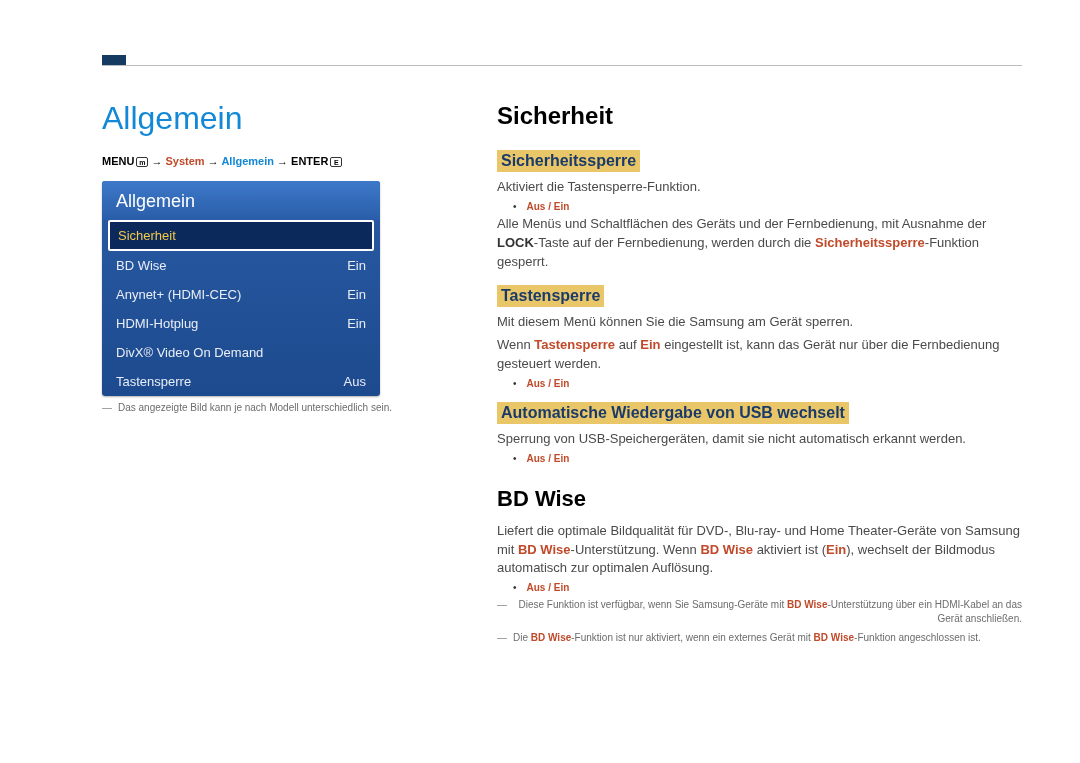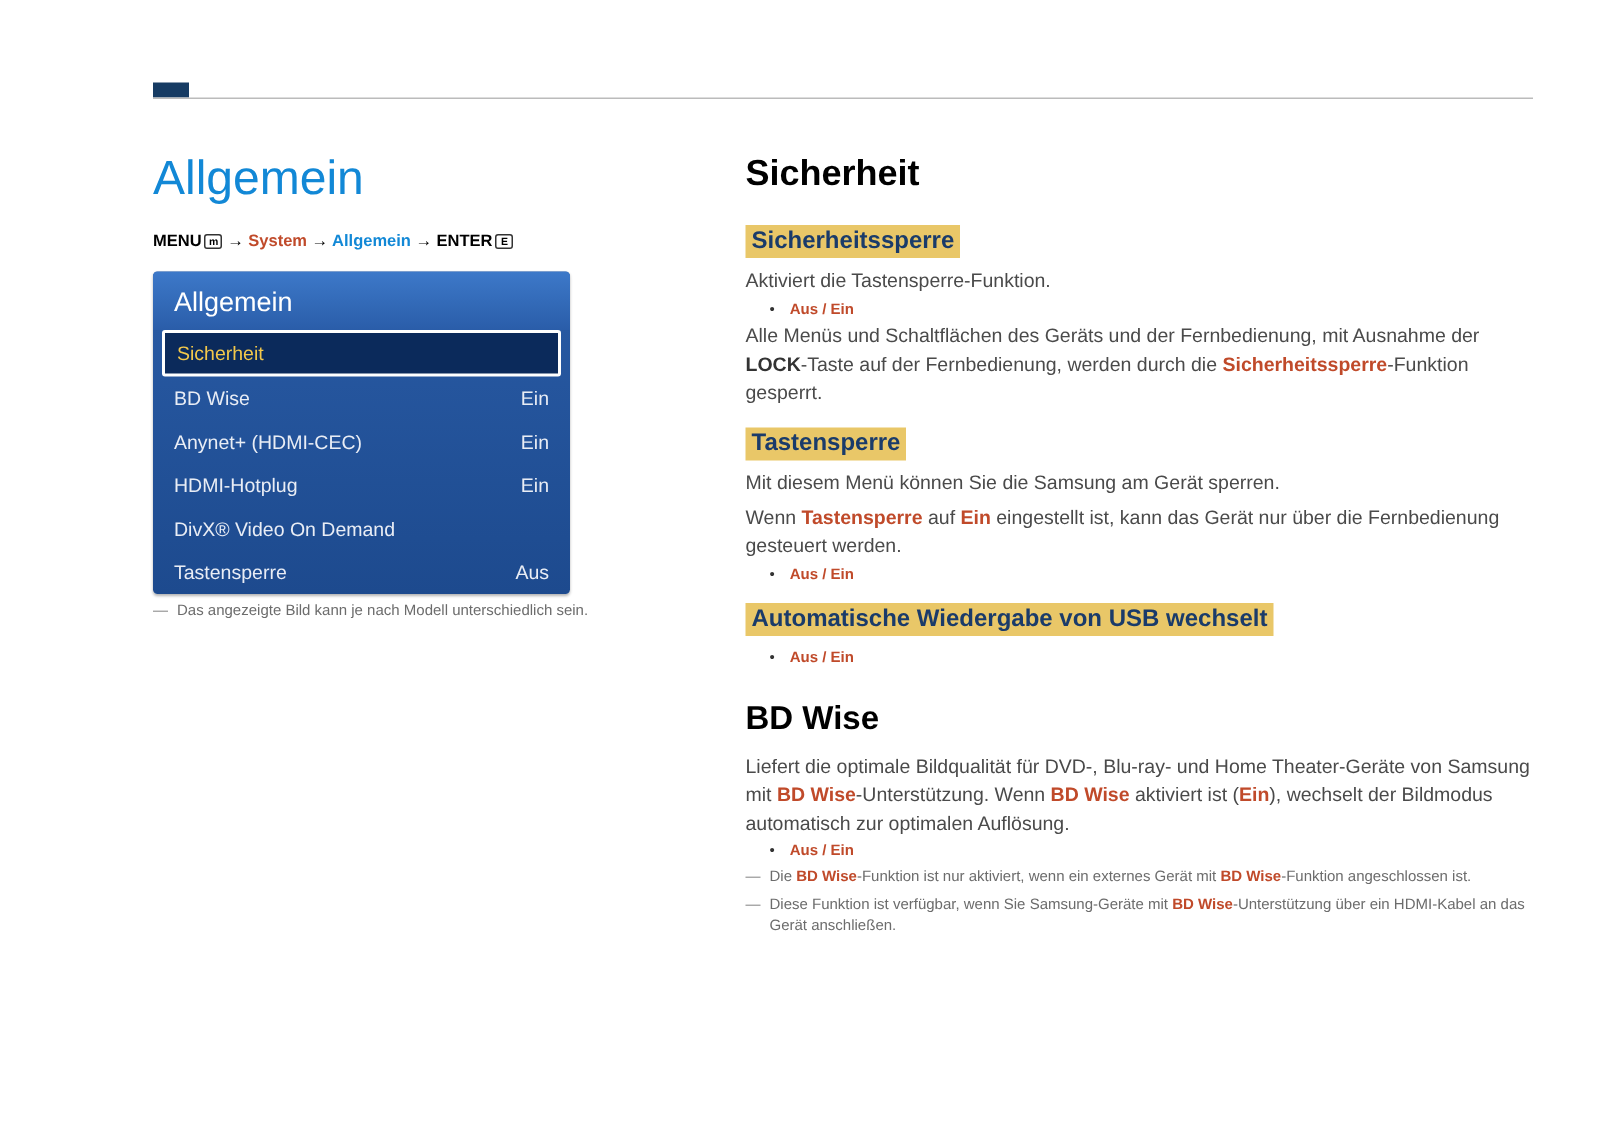--- a/index.html
+++ b/index.html
@@ -33,21 +33,21 @@
   .menu-item.selected {
     margin: 0 6px; border: 2px solid #fff; border-radius: 2px;
     background: #0b2a5b; color: #f3c84b; padding: 6px 8px;
   }
   .body-text { font-size: 13px; color: #4a4a4a; line-height: 1.45; margin-bottom: 4px; }
   .body-text .strong { font-weight: 600; color: #333; }
   .brand { font-weight: 600; color: #c04a2a; }
   .bullet { display: flex; gap: 10px; font-size: 10px; margin: 3px 0 3px 16px; }
   .bullet::before { content: "•"; color: #333; }
   .aus-ein { font-weight: 600; color: #c04a2a; }
-  .dash-note { display: flex; gap: 6px; font-size: 10px; color: #6c6c6c; margin: 5px 0 2px 0; line-height: 1.4; }
+  .dash-note { display: flex; gap: 6px; font-size: 10px; color: #6c6c6c; margin: 5px 0 2px 0; line-height: 1.4; text-align: right; }
   .dash-note::before { content: "―"; font-size: 10px; color: #888; flex-shrink: 0; }
 </style>
 </head>
 <body>
 
 <div class="page">
   <div class="corner-mark"></div>
   <div class="top-rule"></div>
 
   <div class="columns">
@@ -111,36 +111,37 @@
       <div class="hl">Tastensperre</div>
       <div class="body-text">Mit diesem Menü können Sie die Samsung am Gerät sperren.</div>
       <div class="body-text">
         <span>Wenn </span><span class="brand">Tastensperre</span><span> auf </span><span class="brand">Ein</span><span> eingestellt ist, kann das Gerät nur über die Fernbedienung gesteuert werden.</span>
       </div>
       <div class="bullet">
           <span class="aus-ein">Aus / Ein</span>
         </div>
 
       <div class="hl">Automatische Wiedergabe von USB wechselt</div>
+      <div class="body-text">Sperrung von USB-Speichergeräten, damit sie nicht automatisch erkannt werden.</div>
       <div class="bullet">
           <span class="aus-ein">Aus / Ein</span>
         </div>
 
       <div class="h2-black">BD Wise</div>
       <div class="body-text">
         <span>Liefert die optimale Bildqualität für DVD-, Blu-ray- und Home Theater-Geräte von Samsung mit </span><span class="brand">BD Wise</span><span>-Unterstützung. Wenn </span><span class="brand">BD Wise</span><span> aktiviert ist (</span><span class="brand">Ein</span><span>), wechselt der Bildmodus automatisch zur optimalen Auflösung.</span>
       </div>
       <div class="bullet">
           <span class="aus-ein">Aus / Ein</span>
         </div>
       <div class="dash-note">
           <span>
-        <span>Die </span><span class="brand">BD Wise</span><span>-Funktion ist nur aktiviert, wenn ein externes Gerät mit </span><span class="brand">BD Wise</span><span>-Funktion angeschlossen ist.</span>
+        <span>Diese Funktion ist verfügbar, wenn Sie Samsung-Geräte mit </span><span class="brand">BD Wise</span><span>-Unterstützung über ein HDMI-Kabel an das Gerät anschließen.</span>
       </span>
         </div>
       <div class="dash-note">
           <span>
-        <span>Diese Funktion ist verfügbar, wenn Sie Samsung-Geräte mit </span><span class="brand">BD Wise</span><span>-Unterstützung über ein HDMI-Kabel an das Gerät anschließen.</span>
+        <span>Die </span><span class="brand">BD Wise</span><span>-Funktion ist nur aktiviert, wenn ein externes Gerät mit </span><span class="brand">BD Wise</span><span>-Funktion angeschlossen ist.</span>
       </span>
         </div>
     </div>
   </div>
 </div>
 
 </body></html>

